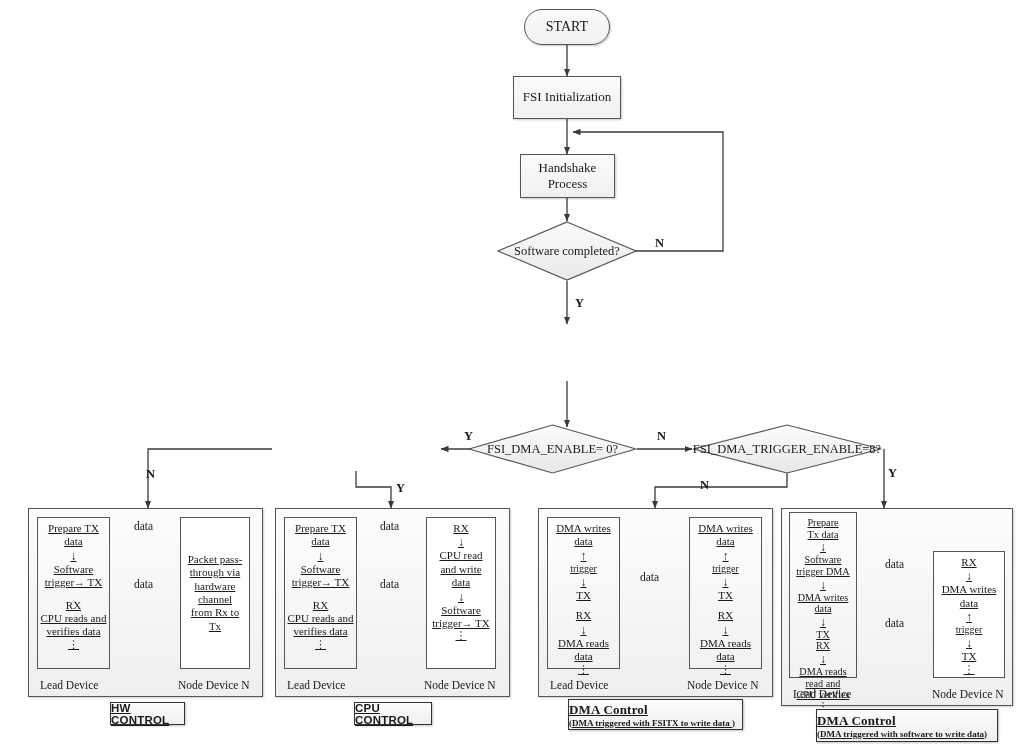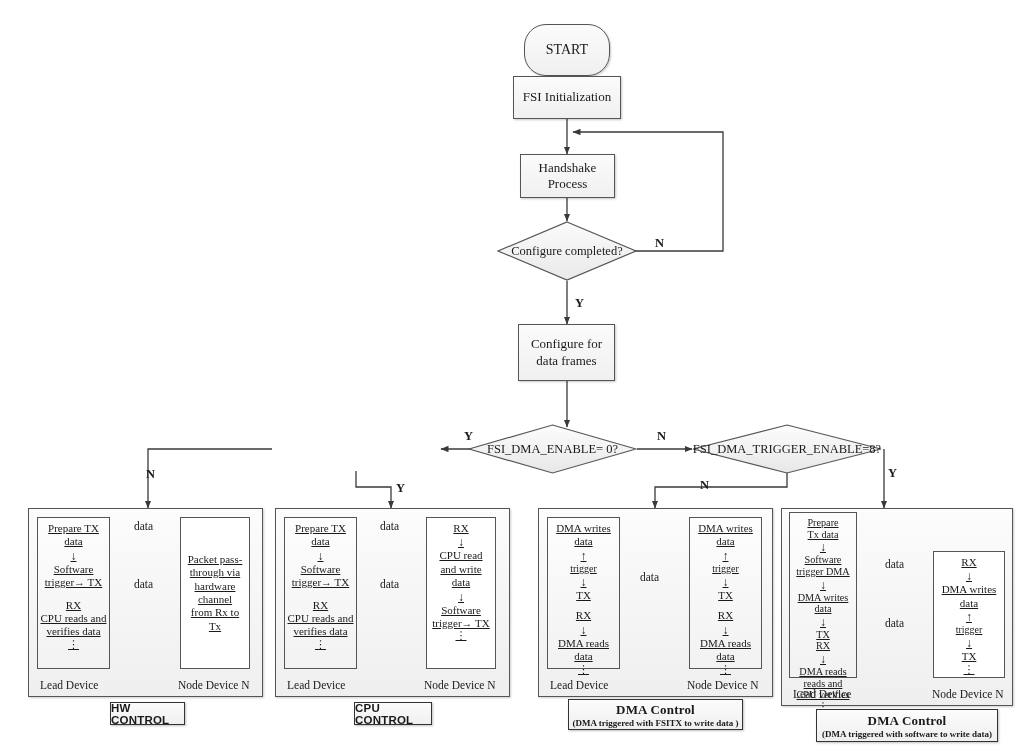--- a/index.html
+++ b/index.html
@@ -64,22 +64,23 @@
   .grp-caption {
     position:absolute; font-size:11.5px; font-family:"Liberation Serif", serif;
   }
   .data-lbl {
     position:absolute; font-size:11.5px; font-family:"Liberation Serif", serif;
   }
   .tagbox {
     position:absolute;
     background:linear-gradient(180deg,#fcfcfc 0%,#efefef 100%);
     border:1px solid #333;
-    display:flex; flex-direction:column; align-items:center; justify-content:center;
+    display:flex; flex-direction:column; justify-content:center;
     box-shadow:1px 1px 2px rgba(0,0,0,.25);
+    text-decoration:underline;
   }
   .tagbox .t1 { font-weight:bold; font-size:11.5px; font-family:"Liberation Sans", sans-serif; letter-spacing:.2px;}
   .tagbox.serif .t1 { font-family:"Liberation Serif", serif; font-size:13px; }
   .tagbox .t2 { font-size:9px; font-family:"Liberation Serif", serif; font-weight:bold; }
 </style>
 </head>
 <body>
 
 <div id="canvas">
 
@@ -148,21 +149,21 @@
     <svg class="dshape" viewBox="0 0 140 60" preserveAspectRatio="none">
       <defs>
           <linearGradient id="g1" x1="0" y1="0" x2="0" y2="1">
         <stop offset="0%" stop-color="#fbfbfb"></stop>
             <stop offset="100%" stop-color="#e9e9e9"></stop>
       </linearGradient>
         </defs>
       <polygon points="70,1 139,30 70,59 1,30" fill="url(#g1)" stroke="#555" stroke-width="1.2"></polygon>
     </svg>
     <div class="dlabel">
-      <span style="white-space:normal;">Configure
+      <span style="white-space:normal;">Software
 completed?</span>
     </div>
   </div>
 
 
   <div class="diamond-wrap" style="left:468px; top:424px; width:169px; height:50px;">
     <svg class="dshape" viewBox="0 0 169 50" preserveAspectRatio="none">
       <defs>
           <linearGradient id="g3" x1="0" y1="0" x2="0" y2="1">
         <stop offset="0%" stop-color="#fdfdfd"></stop>
@@ -180,37 +181,33 @@
           <linearGradient id="g4" x1="0" y1="0" x2="0" y2="1">
         <stop offset="0%" stop-color="#fdfdfd"></stop>
             <stop offset="100%" stop-color="#e7e7e7"></stop>
       </linearGradient>
         </defs>
       <polygon points="95,1 189,25 95,49 1,25" fill="url(#g4)" stroke="#555" stroke-width="1.2"></polygon>
     </svg>
     <div class="dlabel">FSI_DMA_TRIGGER_ENABLE=8?</div>
   </div>
 
-  <div class="node start" style="left:524px; top:24px; width:86px; height:52px;justify-content:center;">
+  <div class="node start" style="left:524px; top:9px; width:86px; height:36px;justify-content:center;">
     <span>START</span>
   </div>
 
   <div class="node proc" style="left:520px; top:154px; width:95px; height:44px;">
     <span style="white-space:pre-line;">Handshake
 Process</span>
   </div>
 
   <div class="node proc" style="left:513px; top:76px; width:108px; height:43px;">
     <span>FSI Initialization</span>
   </div>
 
-  <div class="node proc" style="left:518px; top:324px; width:97px; height:57px;">
-    <span style="white-space:pre-line;">Configure for
-data frames</span>
-  </div>
 
   <div class="branch-label" style="left:655px; top:236px;">N</div>
   <div class="branch-label" style="left:575px; top:296px;">Y</div>
   <div class="branch-label" style="left:464px; top:429px;">Y</div>
   <div class="branch-label" style="left:657px; top:429px;">N</div>
   <div class="branch-label" style="left:146px; top:467px;">N</div>
   <div class="branch-label" style="left:396px; top:481px;">Y</div>
   <div class="branch-label" style="left:700px; top:478px;">N</div>
   <div class="branch-label" style="left:888px; top:466px;">Y</div>
 
@@ -322,21 +319,21 @@
     <span class="ln">Software</span>
     <span class="ln">trigger DMA</span>
     <span class="ln arr">↓</span>
     <span class="ln">DMA writes</span>
     <span class="ln">data</span>
     <span class="ln arr">↓</span>
     <span class="ln">TX</span>
     <span class="ln">RX</span>
     <span class="ln arr">↓</span>
     <span class="ln">DMA reads</span>
-    <span class="ln">reads and</span>
+    <span class="ln">read and</span>
     <span class="ln">CPU verifies</span>
     <span class="ln dots">⋮</span>
   </div>
   <div class="devbox plain" style="left:933px; top:551px; width:72px; height:127px;">
     <span class="ln">RX</span>
     <span class="ln arr">↓</span>
     <span class="ln">DMA writes</span>
     <span class="ln">data</span>
     <span class="ln arr">↑</span>
     <span class="ln" style="font-size:10px;">trigger</span>

